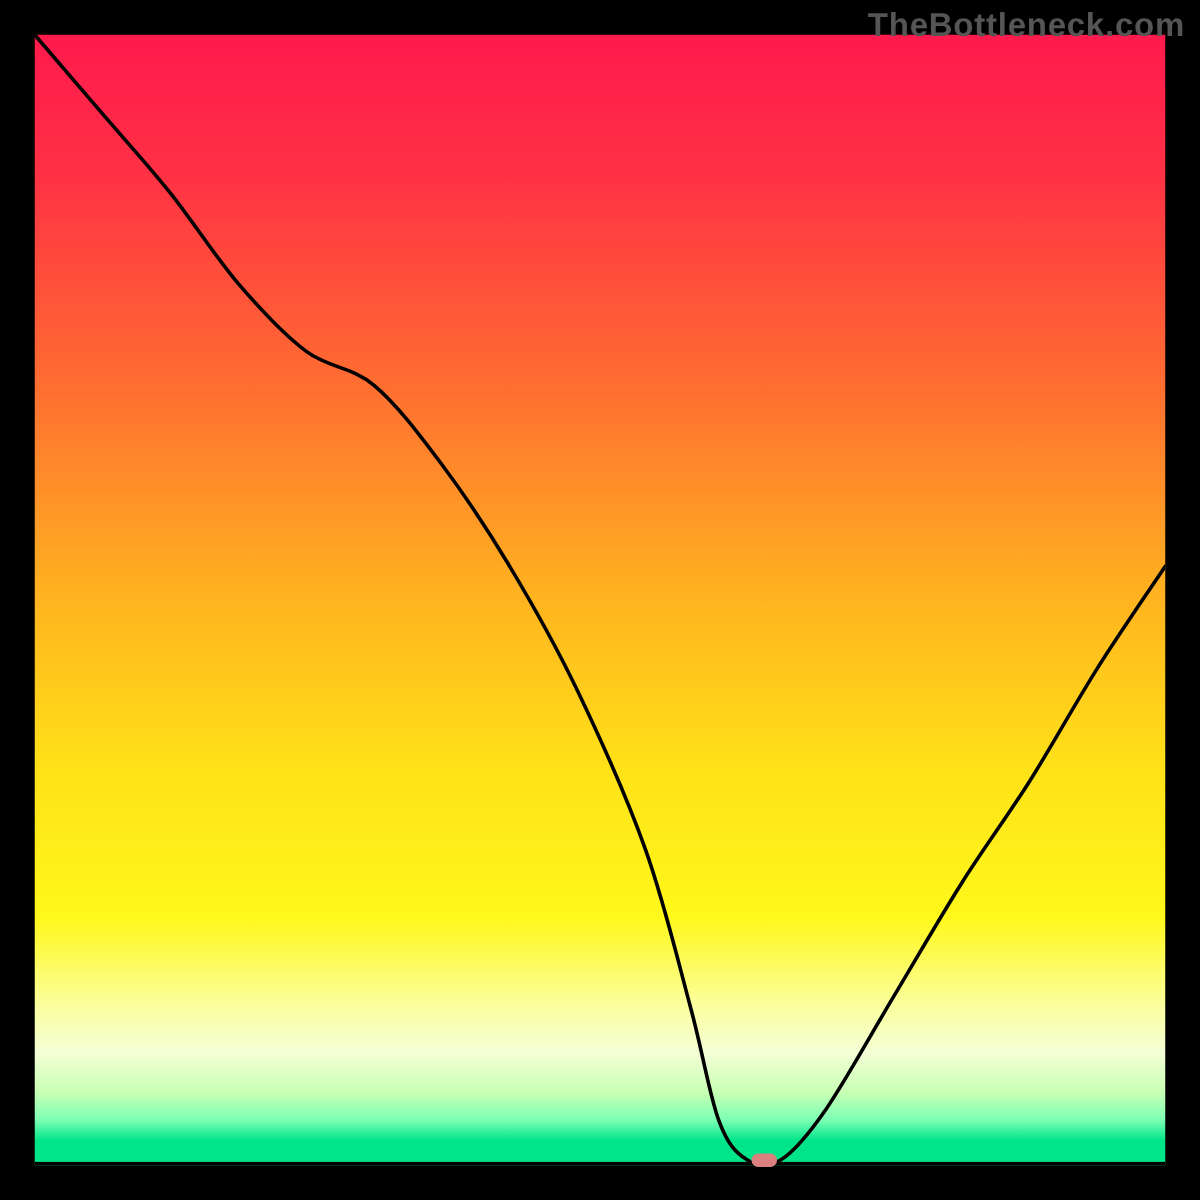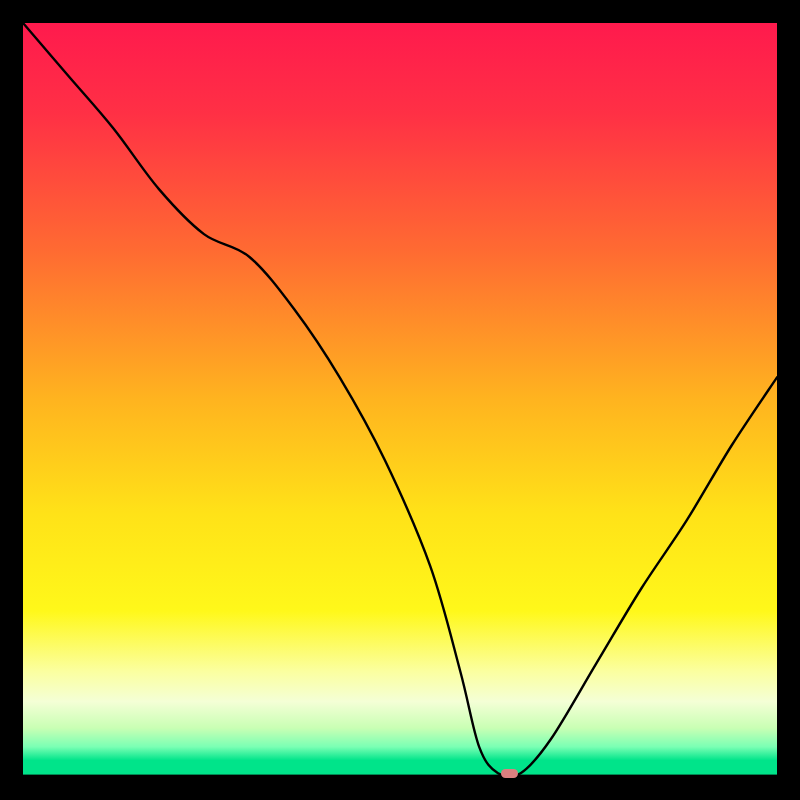--- a/index.html
+++ b/index.html
@@ -39,20 +39,21 @@
     position: absolute;
     background: #db7f7f;
     border-radius: 8px;
     z-index: 10;
   }
 </style>
 </head>
 <body>
 
 <div class="outer">
+  <div class="watermark">TheBottleneck.com</div>
 
   <svg class="plot" viewBox="0 0 754 754" preserveAspectRatio="none">
     <defs>
       <linearGradient id="bg-grad" x1="0" y1="0" x2="0" y2="1">
           <stop offset="0.00%" stop-color="#ff1a4d"></stop>
           <stop offset="12.00%" stop-color="#ff3045"></stop>
           <stop offset="30.00%" stop-color="#ff6a32"></stop>
           <stop offset="50.00%" stop-color="#ffb41f"></stop>
           <stop offset="65.00%" stop-color="#ffe218"></stop>
           <stop offset="78.00%" stop-color="#fff81a"></stop>

